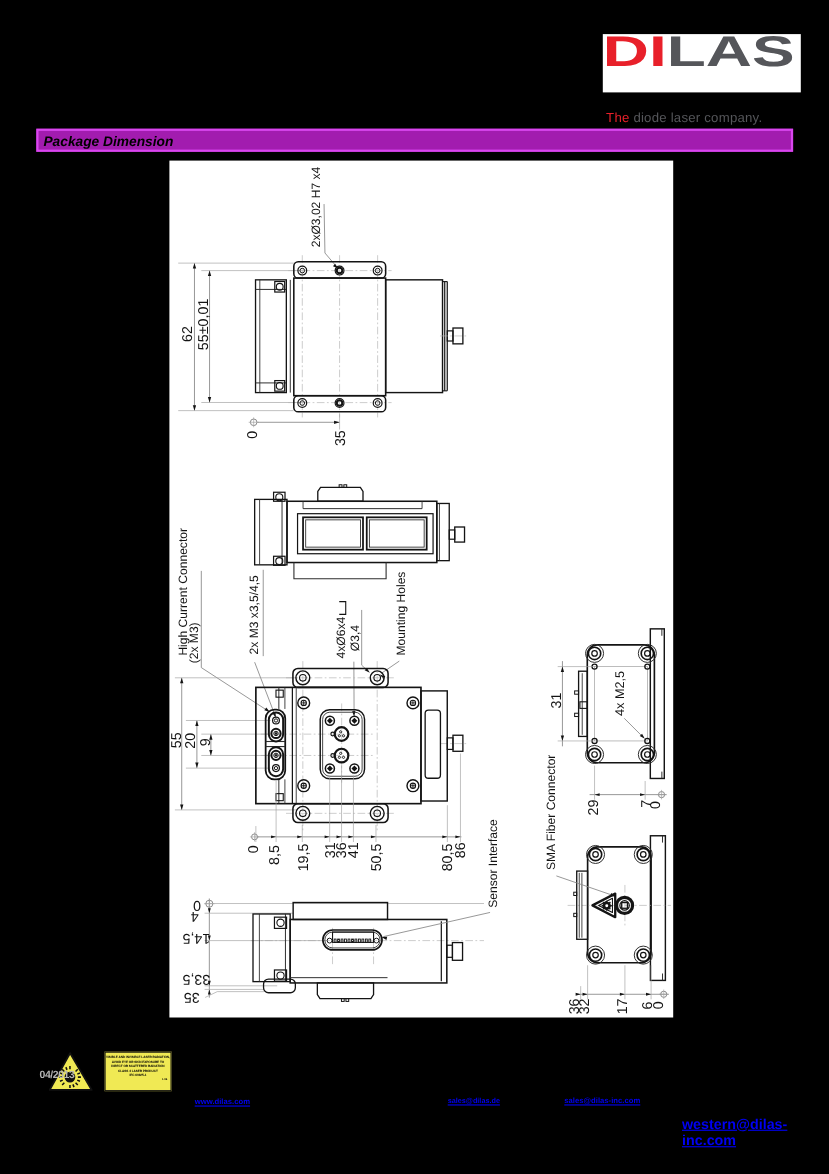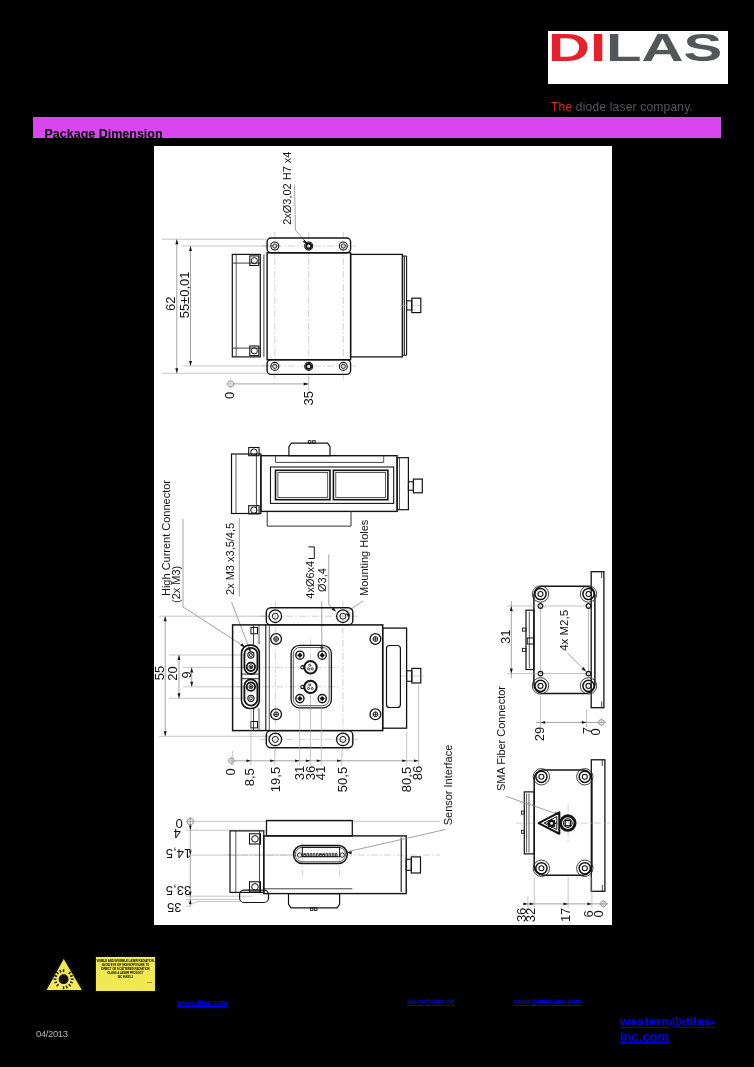--- a/index.html
+++ b/index.html
@@ -11,21 +11,21 @@
 <div class="abs" style="left:0;top:0;width:754px;height:116px;background:#000;"></div>
 
 <div class="abs" style="left:548px;top:31px;width:180.3px;height:53.2px;background:#fff;"></div>
 
 <div class="abs" style="left:548px;top:30px;width:179px;height:34px;overflow:hidden;">
   <div style="font-weight:bold;font-size:39px;line-height:35px;transform:scaleX(1.49);transform-origin:0 0;letter-spacing:0px;"><span style="color:#e8202a;">DI</span><span style="color:#55565a;">LAS</span></div>
 </div>
 
 <div class="abs" style="left:551px;top:67.5px;font-size:12px;color:#55565a;letter-spacing:0.2px;margin-top:32px;"><span style="color:#e8202a;">The</span> diode laser company.</div>
 
-<div class="abs" style="left:32.5px;top:116.6px;width:688px;height:21px;background:#d946ef;border:7px solid #d946ef;box-sizing:border-box;">
+<div class="abs" style="left:32.5px;top:116.6px;width:688px;height:21px;background:#a21caf;border:2px solid #d946ef;box-sizing:border-box;font-style:italic;">
   <div style="font-size:12.5px;font-weight:bold;color:#000;padding:3px 0 0 5px;">Package Dimension</div>
 </div>
 
 <div class="abs" style="left:154px;top:145.5px;width:457.5px;height:779.2px;background:#fff;">
 <svg width="457.5" height="779.2" viewBox="154 145.5 457.5 779.2" font-family="Liberation Sans, sans-serif">
 <g>
         <line x1="176.8" y1="238.7" x2="176.8" y2="372.8" stroke="#8a8a8a" stroke-width="0.8"></line>
         <polygon points="176.8,238.7 178.3,243.7 175.3,243.7" fill="#141414"></polygon>
         <polygon points="176.8,372.8 175.3,367.8 178.3,367.8" fill="#141414"></polygon>
         <line x1="162.0" y1="238.7" x2="267.0" y2="238.7" stroke="#a0a0a0" stroke-width="0.6"></line>
@@ -677,12 +677,12 @@
 </div>
 
 <div class="abs" style="left:177px;top:999px;font-size:7px;font-weight:bold;color:#0000f5;text-decoration:underline;">www.dilas.com</div>
 
 <div class="abs" style="left:407px;top:998px;font-size:6.6px;font-weight:bold;color:#0000f5;text-decoration:underline;">sales@dilas.de</div>
 
 <div class="abs" style="left:513px;top:998px;font-size:7px;font-weight:bold;color:#0000f5;text-decoration:underline;">sales@dilas-inc.com</div>
 
 <div class="abs" style="left:620px;top:1013.5px;font-size:13px;font-weight:bold;color:#0000f5;text-decoration:underline;">western@dilas-inc.com</div>
 
-<div class="abs" style="left:36px;top:1028px;font-size:9.5px;font-weight:normal;color:#b4b4b4;letter-spacing:-0.4px;">04/2013</div>
+<div class="abs" style="left:36px;top:972px;font-size:9.5px;font-weight:bold;color:#b4b4b4;letter-spacing:-0.4px;">04/2013</div>
 </body></html>

